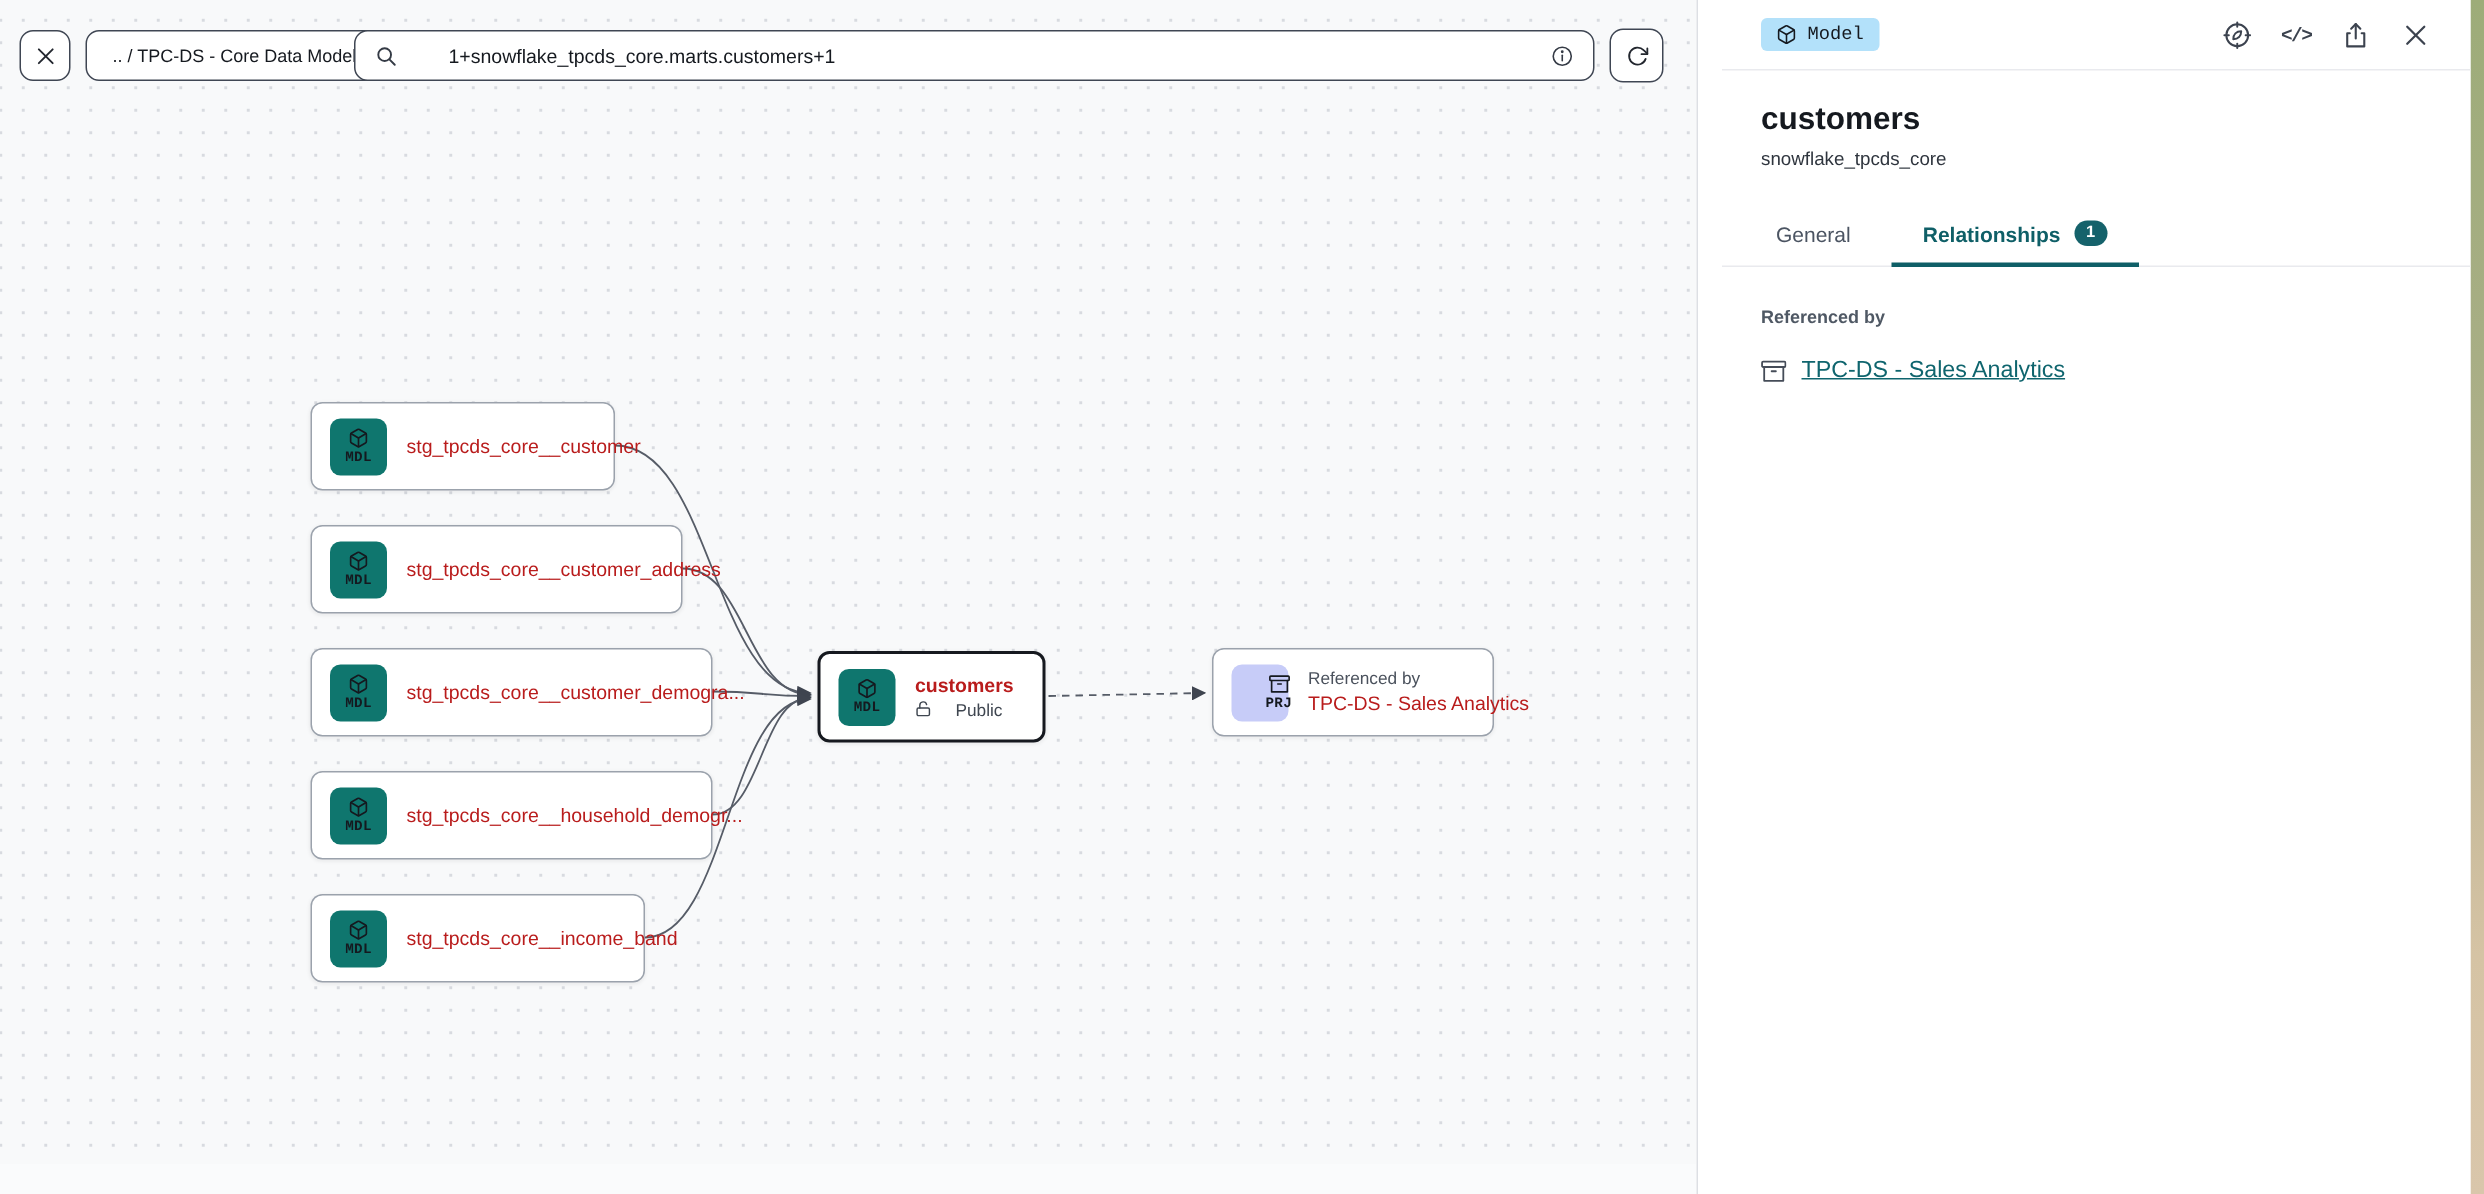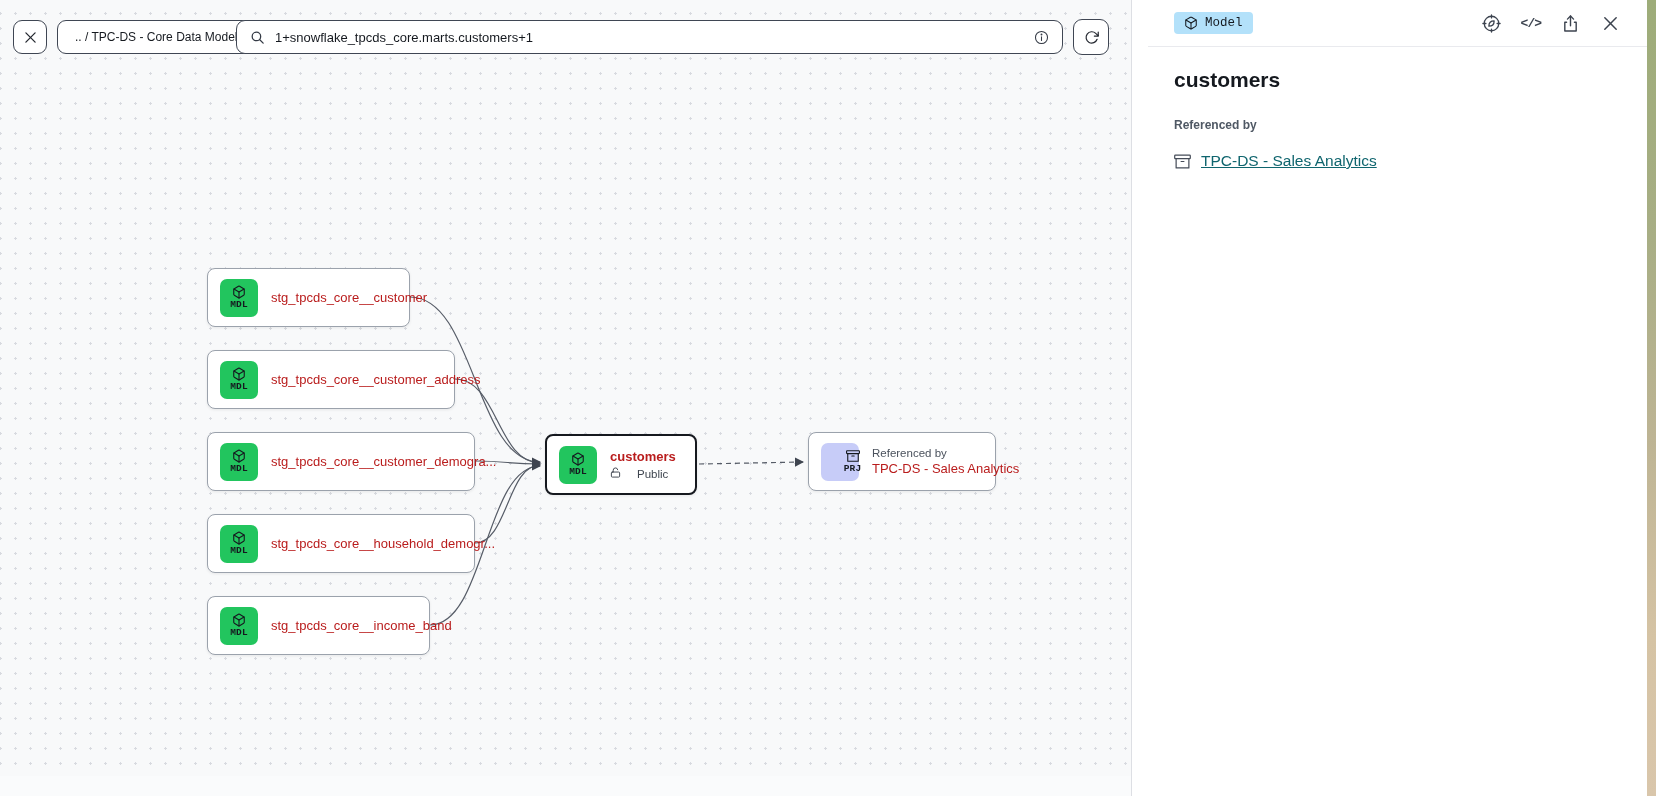--- a/index.html
+++ b/index.html
@@ -32,36 +32,37 @@
     white-space:nowrap; cursor:pointer;
   }
   .searchbox {
     position:absolute; left:236px; top:20px; width:827px; height:34px; background:#fff;
     border:1px solid #3f4653; border-radius:9px; display:flex; align-items:center; padding:0 12px; gap:9px;
   }
   .searchbox svg { width:17px; height:17px; color:#343a45; flex:none; }
   .searchbox input {
     flex:1; border:none; outline:none; background:transparent; font-size:13px; color:#15191f;
     font-family:"Liberation Sans", sans-serif;
+    margin-left:24px;
   }
 
   
   #nodes-layer { position:absolute; inset:0; z-index:2; }
   .gnode {
     position:absolute; background:#fff; border:1px solid #9ba2ac; border-radius:8px;
     display:flex; align-items:center; gap:13px; padding:0 12px;
     box-shadow:0 1px 3px rgba(20,24,31,.08); cursor:pointer;
   }
   .gnode.selected { border:2px solid #16191f; }
   .nbadge {
     width:38px; height:38px; border-radius:7px; flex:none;
     display:flex; flex-direction:column; align-items:center; justify-content:center; gap:0;
     color:#15191f;
   }
-  .nbadge.model { background:#22c55e; }
+  .nbadge.model { background:#0f766e; }
   .nbadge.project { background:#c7ccf8;padding-left:25px; }
   .nbadge svg { width:14px; height:14px; }
   .nbadge span { font-family:"Liberation Mono", monospace; font-size:9.5px; font-weight:700; letter-spacing:.2px; }
   .nlabel { font-size:13px; color:#b91c1c; white-space:nowrap; }
   .nlabel.strong { font-weight:600; }
   .ncol { display:flex; flex-direction:column; justify-content:center; }
   .nsub { display:flex; align-items:center; gap:16px; margin-top:3px; color:#3f4650; font-size:11.5px; }
   .nsub svg { width:11px; height:11px; }
   .nmeta { font-size:11.5px; color:#4b525d; margin-bottom:2px; }
 
@@ -281,22 +282,30 @@
         <svg viewBox="0 0 24 24" fill="none" stroke="currentColor" stroke-width="1.7" stroke-linecap="round">
           <line x1="5.5" y1="5.5" x2="18.5" y2="18.5"></line>
             <line x1="18.5" y1="5.5" x2="5.5" y2="18.5"></line>
         </svg>
       </span>
     </div>
   </div>
 
   <div class="sb-title-block">
     <h1>customers</h1>
-  </div>
-
+    <div class="sb-sub">snowflake_tpcds_core</div>
+  </div>
+
+  <div class="tabs">
+    <div class="tab">General</div>
+    <div class="tab active">
+      <span>Relationships</span>
+      <span class="tab-badge">1</span>
+    </div>
+  </div>
 
   <div class="sb-content">
     <div class="sec-label">Referenced by</div>
     <div class="ref-row">
       <span class="ref-ico">
         <svg viewBox="0 0 24 24" fill="none" stroke="currentColor" stroke-width="1.7" stroke-linecap="round" stroke-linejoin="round">
           <polyline points="21 8 21 21 3 21 3 8"></polyline>
             <rect x="1" y="3" width="22" height="5" rx="1"></rect>
             <line x1="10" y1="12" x2="14" y2="12"></line>
         </svg>

